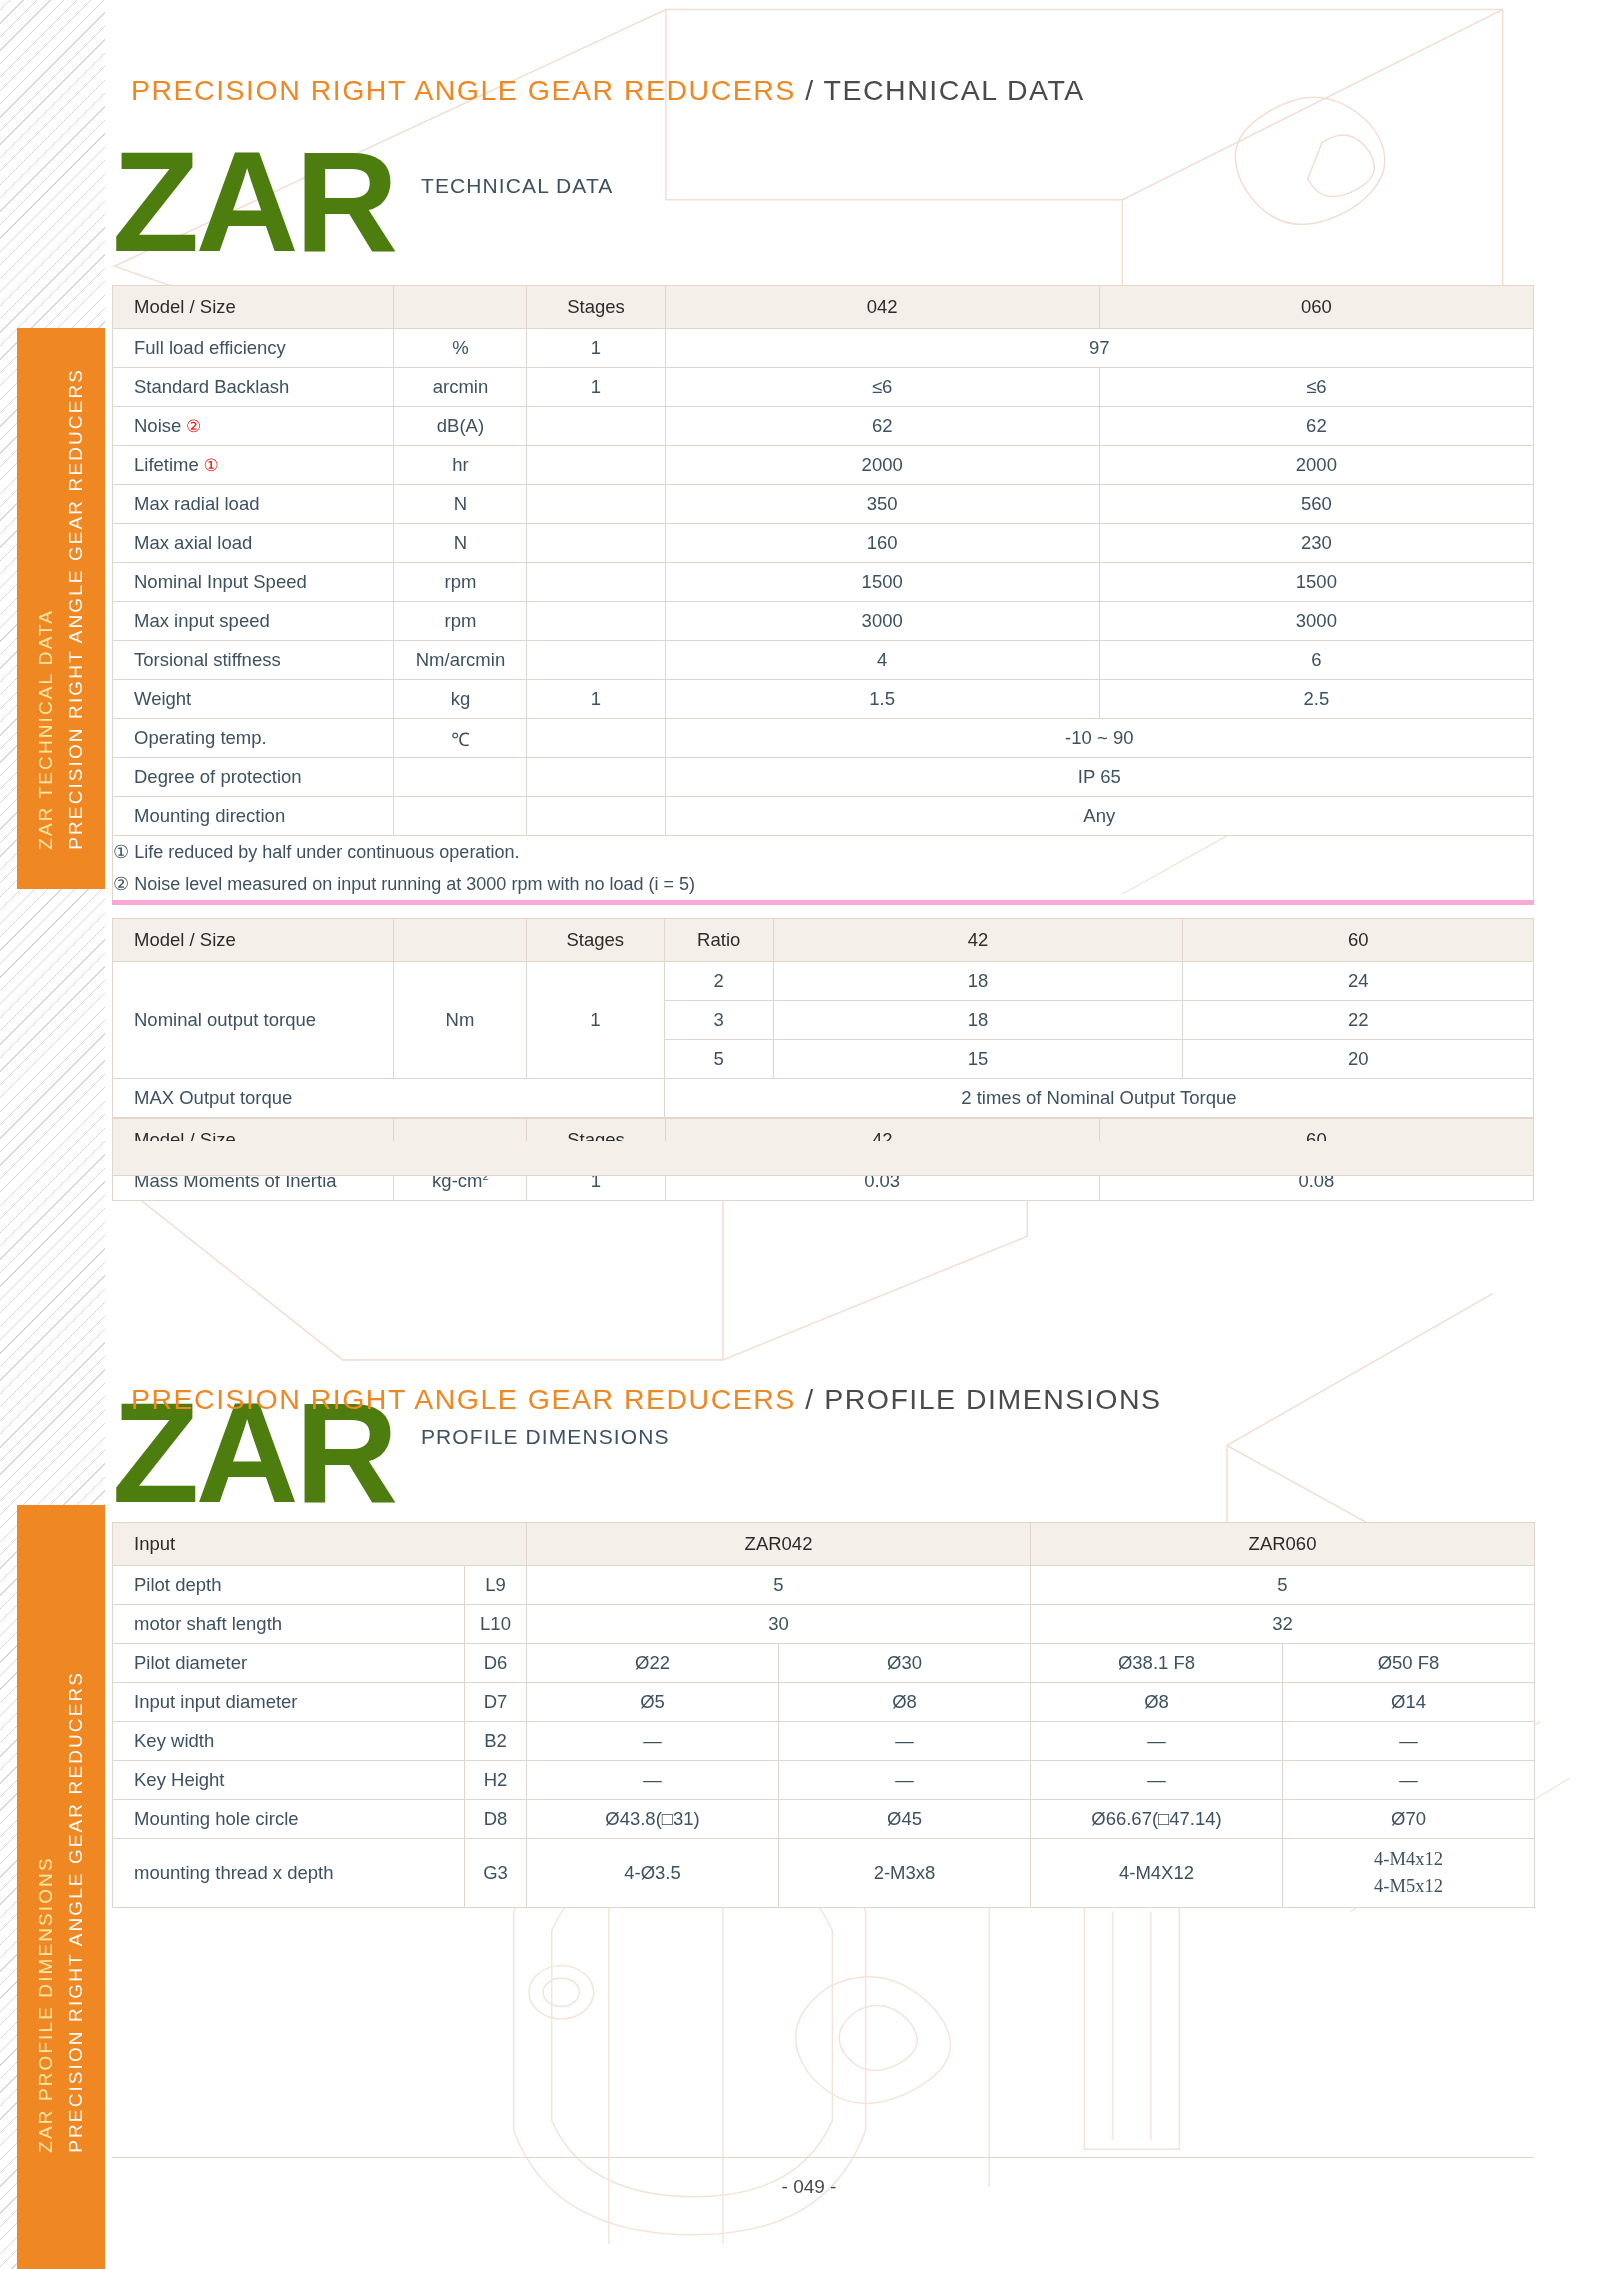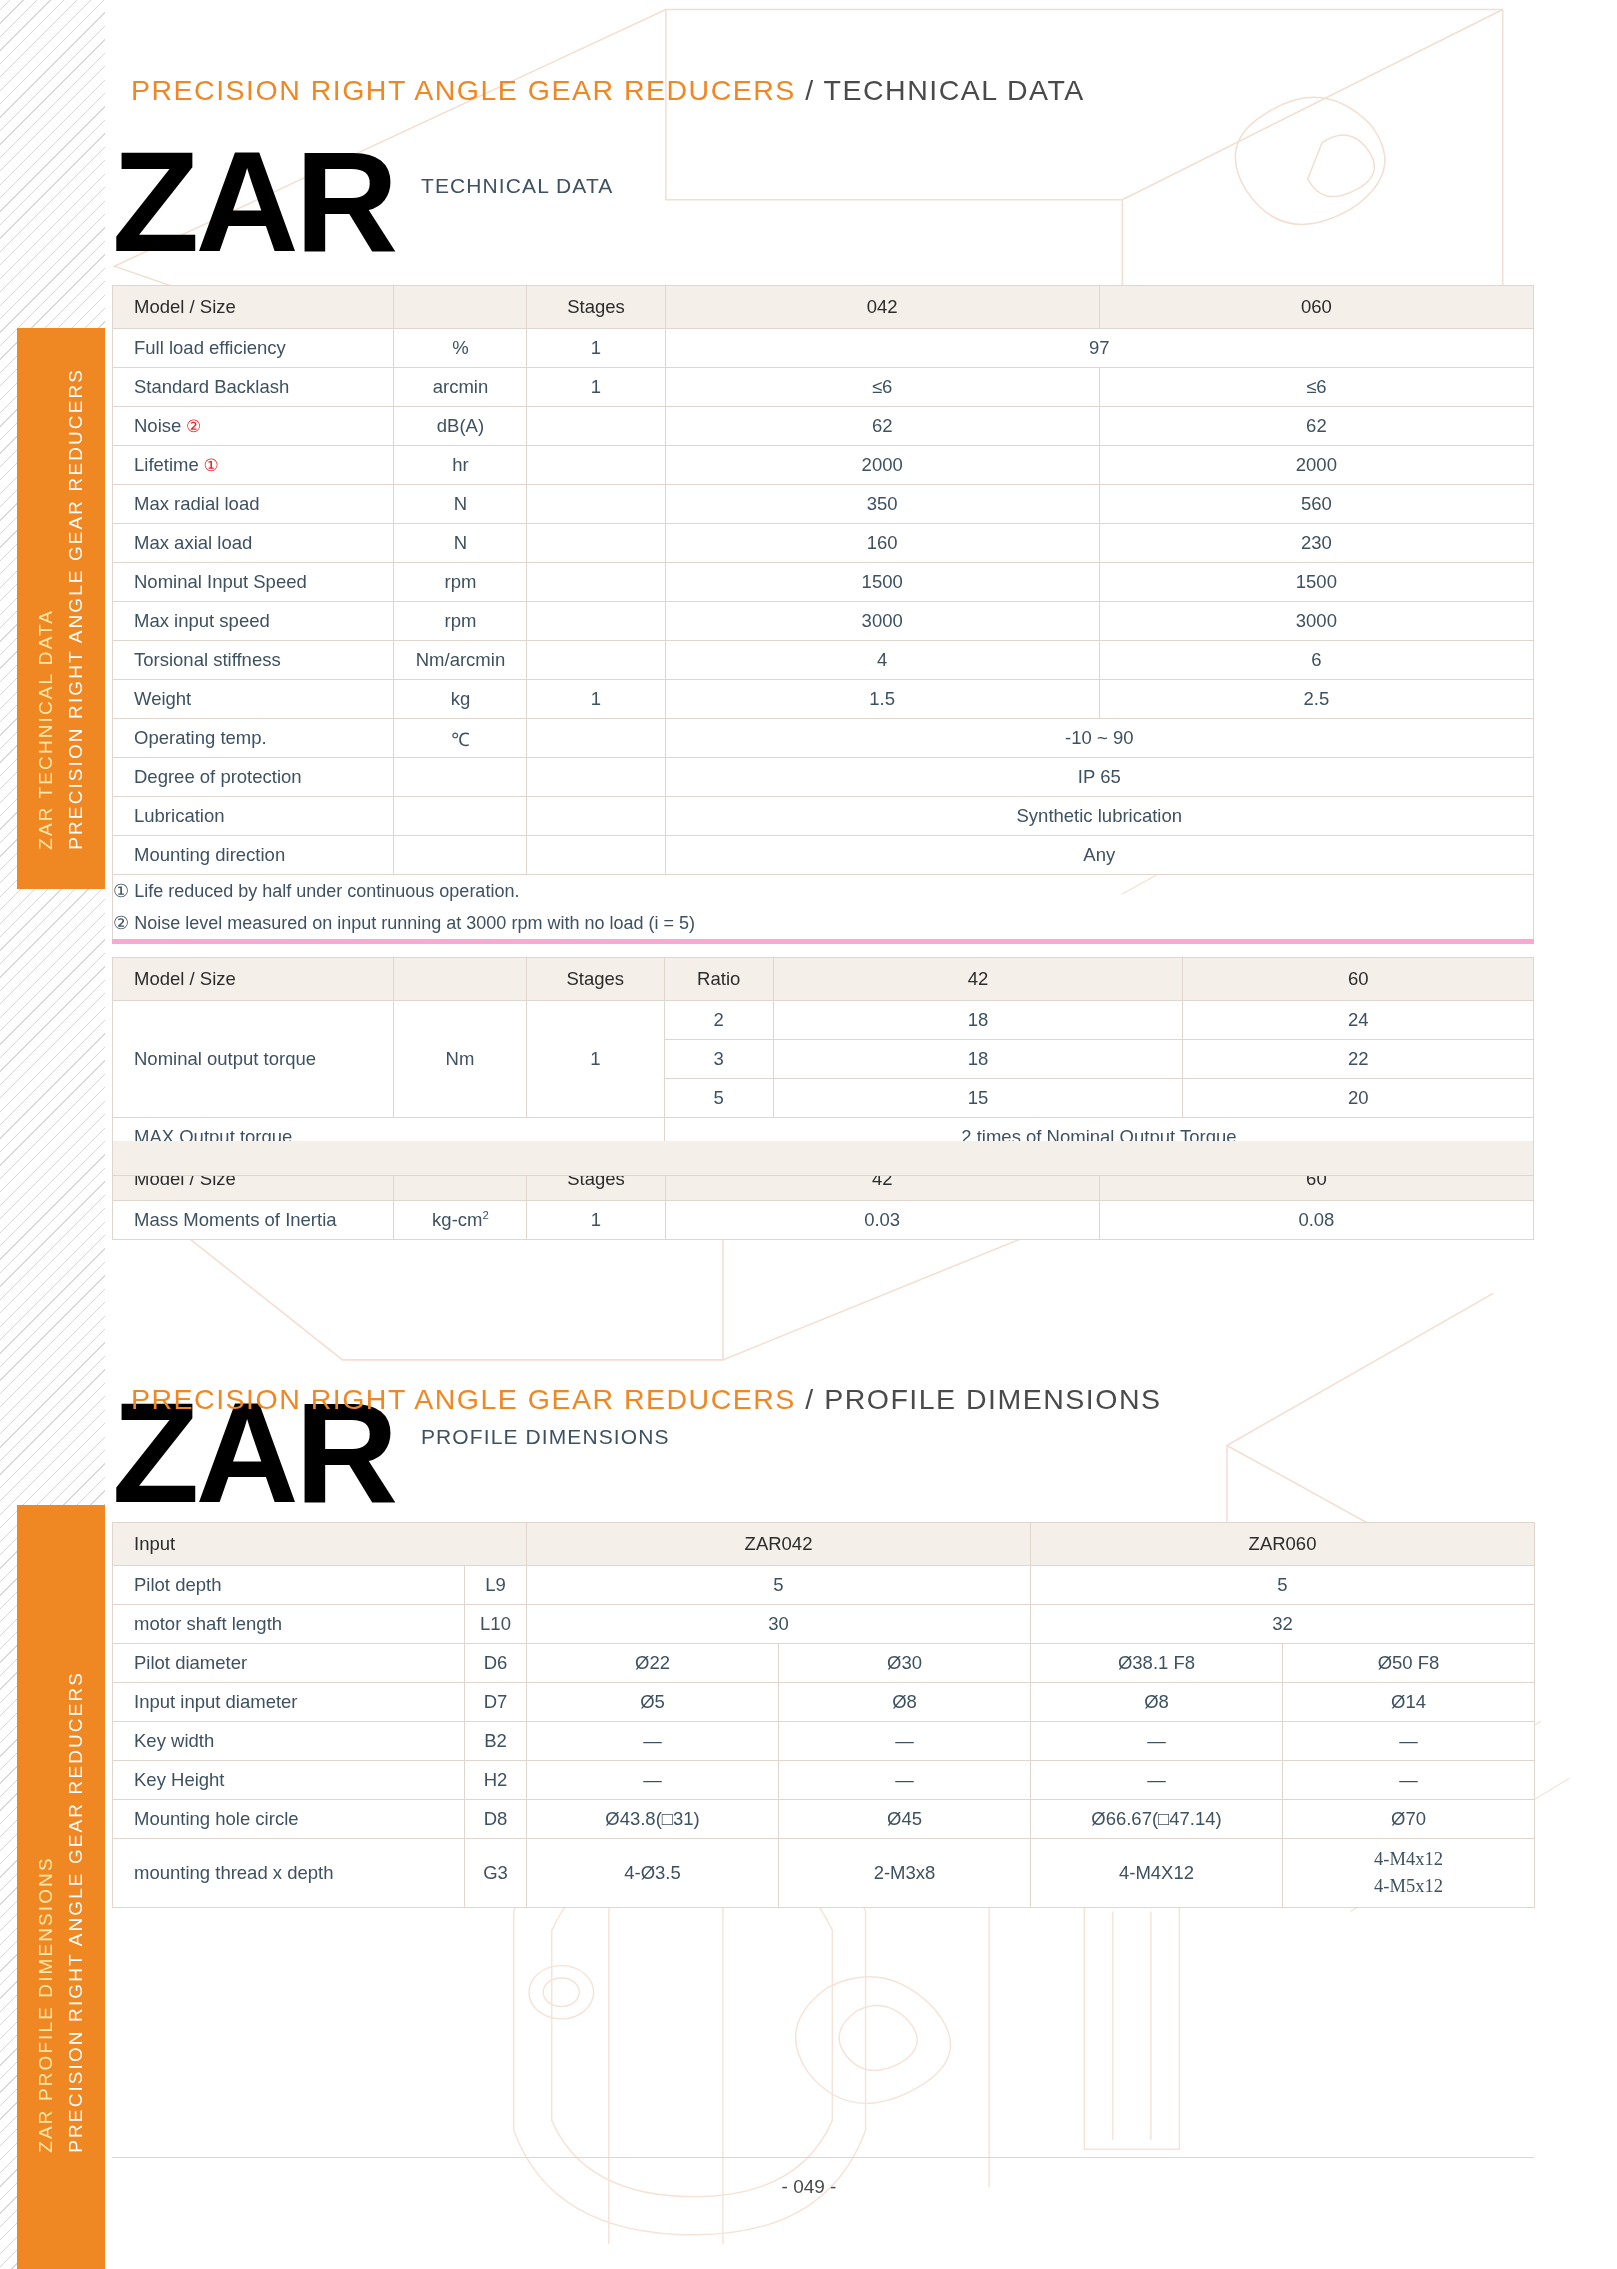--- a/index.html
+++ b/index.html
@@ -57,21 +57,21 @@
   
   .zar-box{
     position:absolute; left:112px; z-index:5;
     width:1427px; height:143px;
   }
   #zar1{ top:147px; }
   #zar2{ top:1398px; }
   .zar-word{
     position:absolute; left:0; top:-17px;
     font-size:143px; font-weight:bold; letter-spacing:-3.8px;
-    color:#000000; line-height:1;
+    color:#4d7c0f; line-height:1;
   }
   .zar-sub{
     position:absolute; left:309px; top:27px;
     font-size:21px; color:#3e5160; letter-spacing:1.1px;
   }
 
   
   .tbl-wrap{ position:absolute; z-index:8; }
   #wrap1{ left:112px; top:285px; width:1422px; }
   #wrap2{ left:112px; top:1522px; width:1422px; }
@@ -278,26 +278,20 @@
           <td></td>
           <td colspan="2">-10 ~ 90</td>
         </tr>
         <tr>
           <td class="lbl">Degree of protection</td>
           <td></td>
           <td></td>
           <td colspan="2">IP 65</td>
         </tr>
         <tr>
-          <td class="lbl">Lubrication</td>
-          <td></td>
-          <td></td>
-          <td colspan="2">Synthetic lubrication</td>
-        </tr>
-        <tr>
           <td class="lbl">Mounting direction</td>
           <td></td>
           <td></td>
           <td colspan="2">Any</td>
         </tr>
       </tbody>
     <tbody id="td-notes">
         <tr class="note-row">
           <td class="note first" colspan="5">① Life reduced by half under continuous operation.</td>
         </tr>

